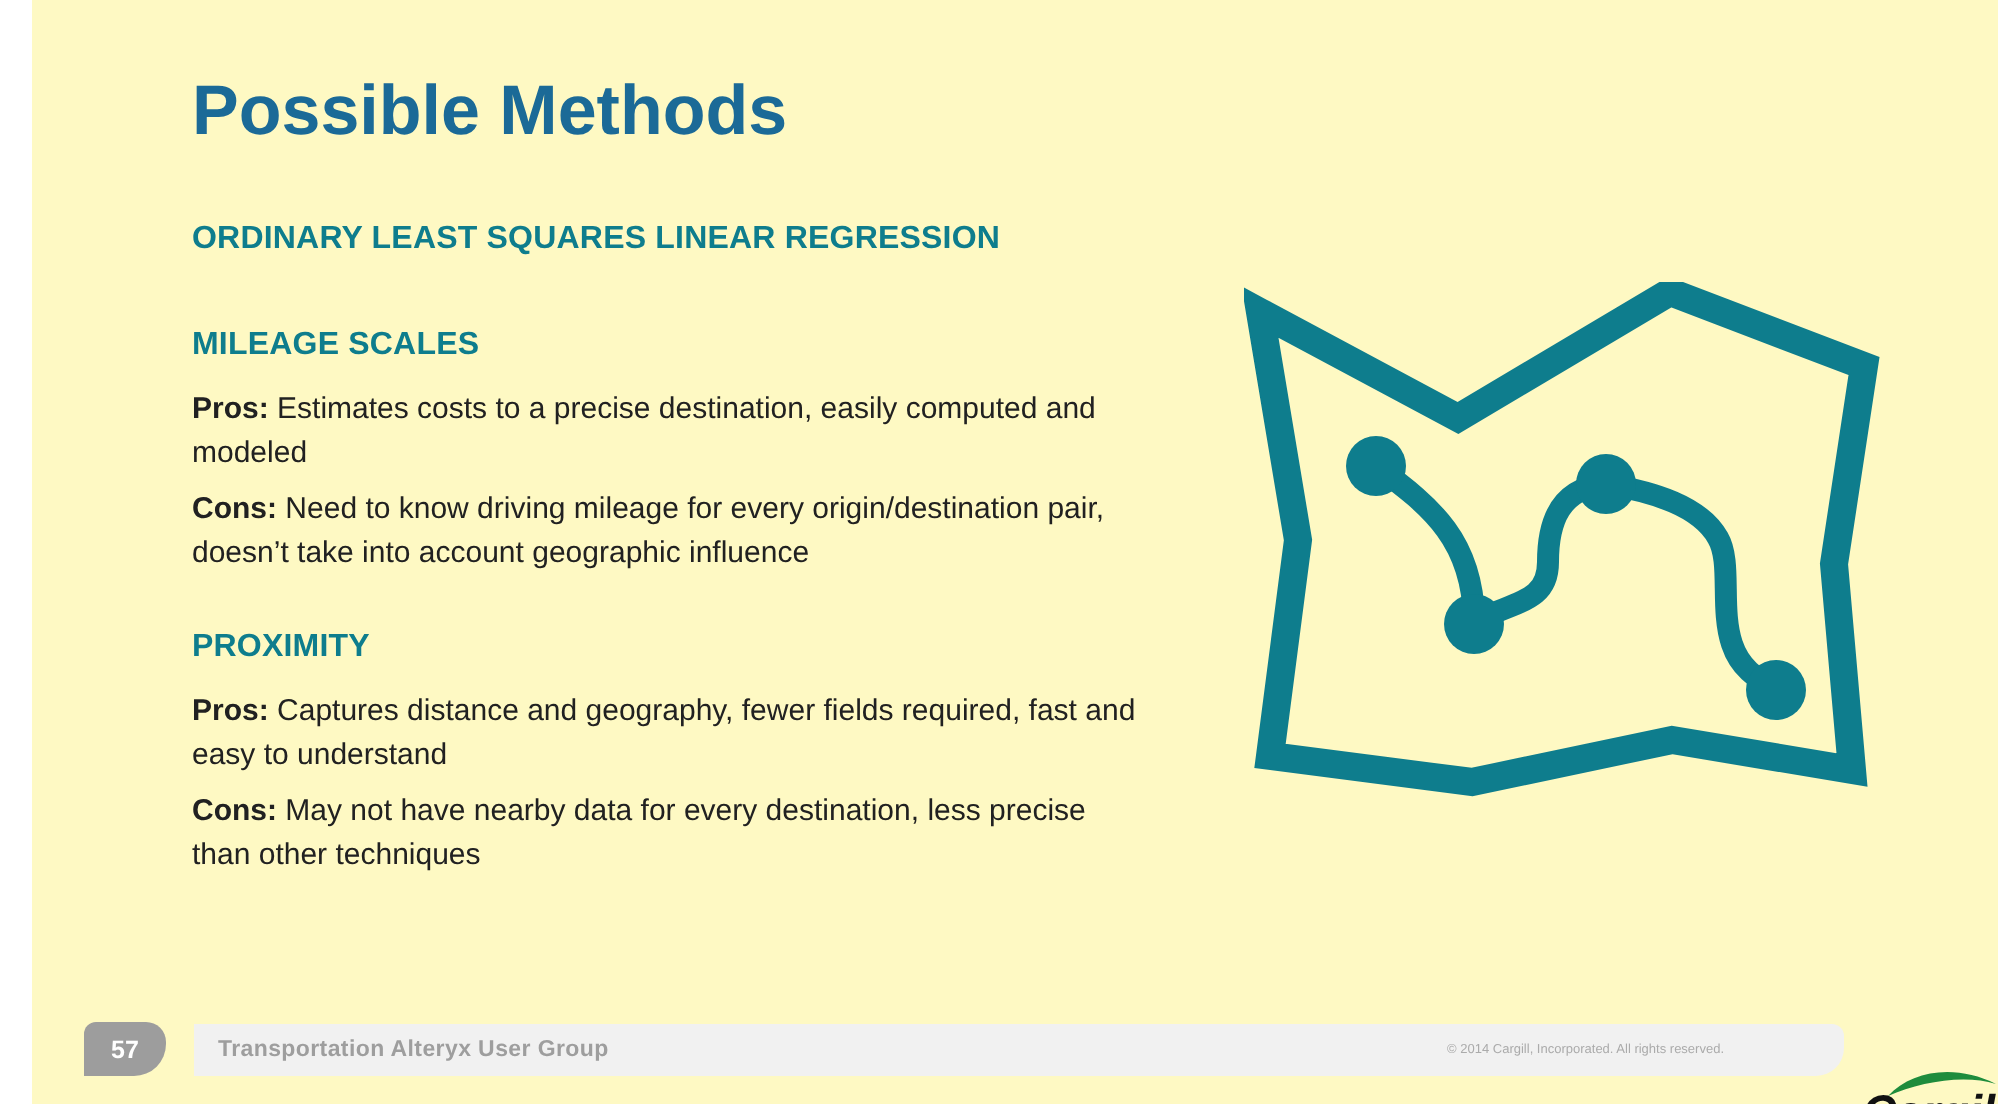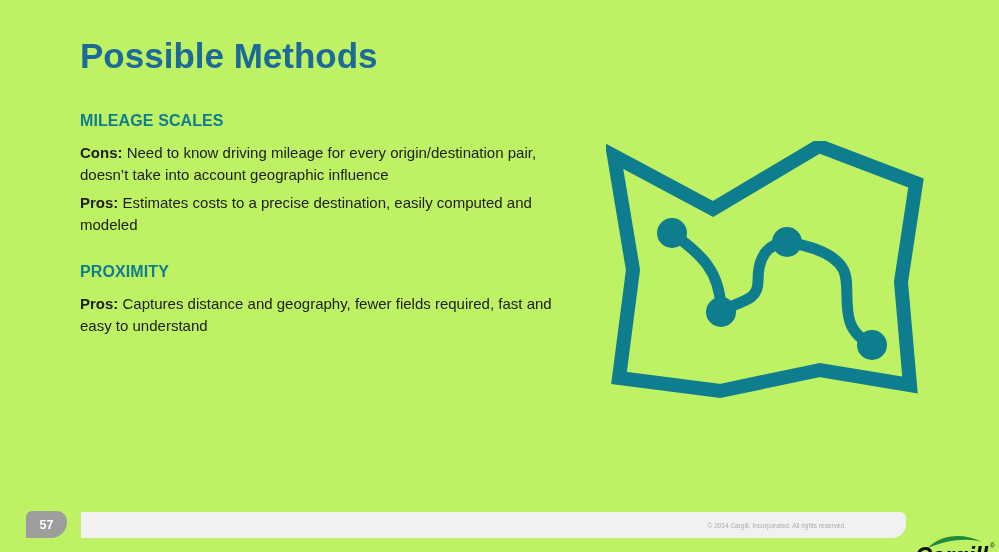--- a/index.html
+++ b/index.html
@@ -3,21 +3,21 @@
 <meta charset="utf-8">
 <style>
   * { margin: 0; padding: 0; box-sizing: border-box; }
   html, body { width: 999px; height: 552px; }
   body {
     font-family: "Liberation Sans", "DejaVu Sans", sans-serif;
     background: #ffffff;
     position: relative;
     overflow: hidden;
   }
-  .slide { position: absolute; inset: 0; background: #bef264; }
+  .slide { position: absolute; inset: 0; background: #fef9c3; margin-left: 16px; }
 
   
   .content {
     position: absolute;
     left: 80px; top: 36px;
     width: 552px;
   }
   .title {
     font-size: 35px;
     font-weight: bold;
@@ -120,34 +120,37 @@
 </style>
 </head>
 <body>
 
 <div class="slide">
 
   <div class="content">
     <div class="title">Possible Methods</div>
 
     <div class="section section-1">
+      <div class="section-heading">ORDINARY LEAST SQUARES LINEAR REGRESSION</div>
     </div>
 
     <div class="section section-2">
       <div class="section-heading">MILEAGE SCALES</div>
+      <p class="para"><b>Pros:</b> <span class="ptext">Estimates costs to a precise destination, easily computed and
+modeled</span></p>
       <p class="para"><b>Cons:</b> <span class="ptext">Need to know driving mileage for every origin/destination pair,
 doesn’t take into account geographic influence</span></p>
-      <p class="para"><b>Pros:</b> <span class="ptext">Estimates costs to a precise destination, easily computed and
-modeled</span></p>
     </div>
 
     <div class="section section-3">
       <div class="section-heading">PROXIMITY</div>
       <p class="para"><b>Pros:</b> <span class="ptext">Captures distance and geography, fewer fields required, fast and
 easy to understand</span></p>
+      <p class="para"><b>Cons:</b> <span class="ptext">May not have nearby data for every destination, less precise
+than other techniques</span></p>
     </div>
   </div>
 
   <div class="map-icon">
     <svg width="334" height="272" viewBox="0 0 334 272" xmlns="http://www.w3.org/2000/svg">
       <polygon class="map-outline" points="8,15 107,68 213,5 310,42 295,141 304,244 214,229 114,250 13,237 27,129"></polygon>
       <path class="map-route" d="M66,92 C95,113 114,130 115,168"></path>
       <path class="map-route" d="M116,169 C140,159 152,158 152,140 C152,120 158,103 181,101"></path>
       <path class="map-route" d="M181,101 C205,105 228,112 237,128 C244,140 238,163 244,181 C248,193 256,198 265,203"></path>
       <circle class="map-dot" cx="66" cy="92" r="15"></circle>
@@ -155,20 +158,21 @@
       <circle class="map-dot" cx="181" cy="101" r="15"></circle>
       <circle class="map-dot" cx="266" cy="204" r="15"></circle>
     </svg>
   </div>
 
   <div class="page-badge">
     <span>57</span>
   </div>
 
   <div class="footer-bar">
+    <span class="deck-title">Transportation Alteryx User Group</span>
     <span class="copyright">© 2014 Cargill, Incorporated. All rights reserved.</span>
   </div>
 
   <div class="cargill-logo">
     <svg width="84" height="42" viewBox="0 0 84 42" xmlns="http://www.w3.org/2000/svg">
       <path class="cargill-leaf" d="M14,16 C26,3 48,0 68,10 C52,5 30,9 14,16 Z"></path>
       <text class="cargill-text" x="1" y="33" font-size="25" textLength="73" lengthAdjust="spacingAndGlyphs">Cargill</text>
       <text class="cargill-reg" x="76" y="16" font-size="6.5">®</text>
     </svg>
   </div>

